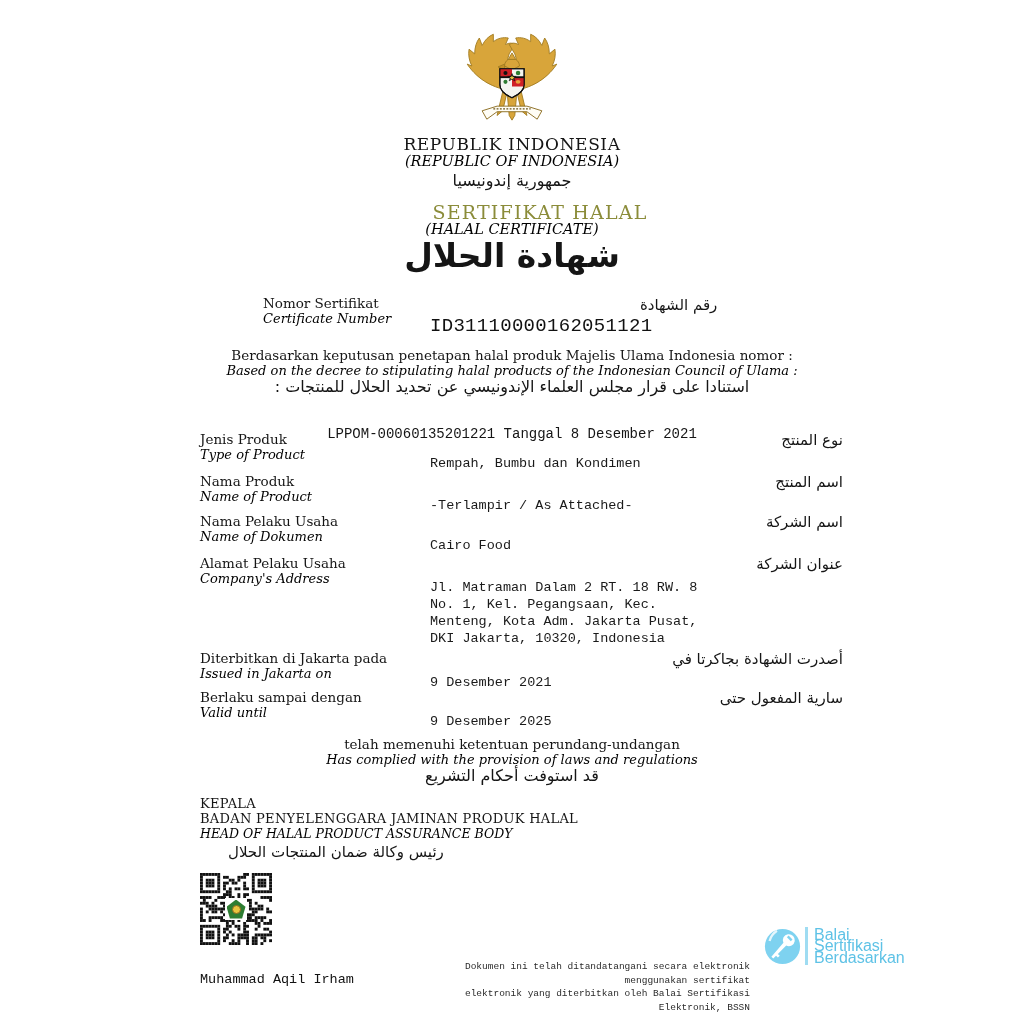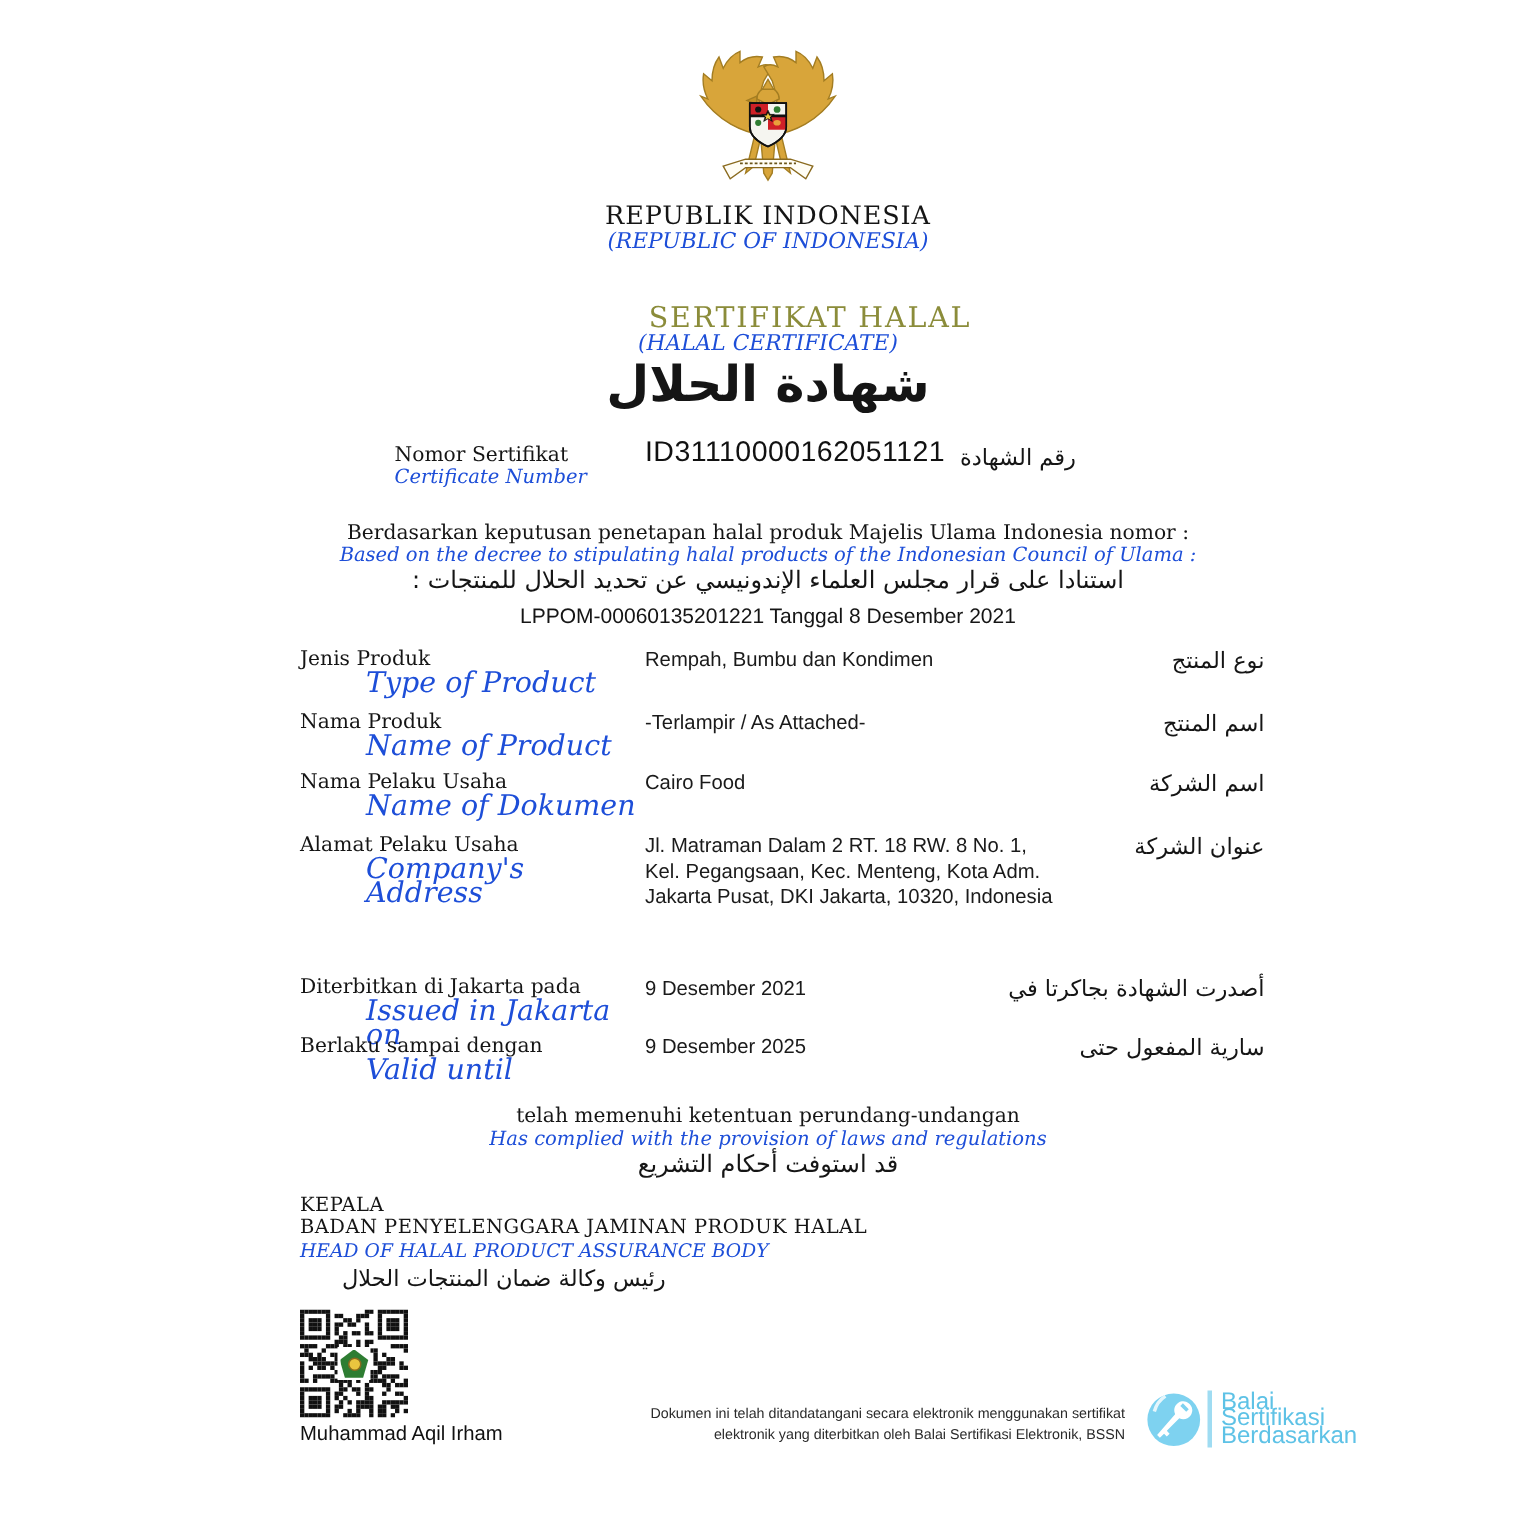--- a/index.html
+++ b/index.html
@@ -1,22 +1,22 @@
 <!DOCTYPE html>
 <html><head>
 <meta charset="utf-8">
 <style>
   html,body{margin:0;padding:0;background:#fff;}
   .page{position:relative;width:1016px;height:1024px;background:#ffffff;overflow:hidden;
         font-family:"DejaVu Serif",serif;color:#151515;}
   .abs{position:absolute;}
   .ctr{left:0;width:1024px;text-align:center;}
-  .sans{font-family:Liberation Sans, sans-serif;}
+  .sans{font-family:Liberation Mono, monospace;margin-top:24px;}
   .ar{font-family:"DejaVu Sans",sans-serif;direction:rtl;}
-  .green{color:#1d4ed8;}
+  .green{color:#000000;}
   .it{font-style:italic;}
 
   
   .h-country{top:134px;font-size:17px;letter-spacing:.6px;}
   .h-country-en{top:153px;font-size:14.5px;}
   .h-country-ar{top:171px;font-size:16px;}
   .h-title{top:201px;font-size:19px;letter-spacing:1.2px;color:#8b8c3a;margin-left:28px;}
   .h-title-en{top:221px;font-size:14.5px;}
   .h-title-ar{top:236px;font-size:33px;font-weight:bold;}
 
@@ -28,21 +28,21 @@
 
   
   .d1{top:347px;font-size:13.5px;}
   .d2{top:363px;font-size:13px;}
   .d3{top:377px;font-size:16px;}
   .d4{top:402px;font-size:14px;}
 
   
   .row{position:absolute;left:0;width:1024px;}
   .row .lbl{position:absolute;left:200px;width:225px;font-size:13.5px;line-height:16px;}
-  .row .lbl .it{font-size:19px;margin-left:44px;}
+  .row .lbl .it{font-size:13px;}
   .row .val{position:absolute;left:430px;width:280px;font-size:13.5px;line-height:17px;color:#1a1a1a;}
   .row .arl{position:absolute;right:181px;width:240px;font-size:15px;text-align:right;}
 
   
   .c1{top:736px;font-size:13.5px;}
   .c2{top:752px;font-size:13px;}
   .c3{top:766px;font-size:16px;}
 
   
   .k1{left:200px;top:796px;font-size:13px;letter-spacing:.3px;}
@@ -101,20 +101,21 @@
         <circle cx="53" cy="57" r="2.2" fill="#2f7d32" stroke="none"></circle>
         <ellipse cx="66.5" cy="57" rx="2.6" ry="2" fill="#e9a13b" stroke="none"></ellipse>
         <path d="M60,48 l1.5,3 3,0 -2.4,2 1,3 -3.1,-1.9 -3.1,1.9 1,-3 -2.4,-2 3,0 Z" fill="#111" stroke="#111" stroke-width=".5"></path>
         <path d="M60,50 l.9,1.8 1.8,0 -1.4,1.2 .6,1.8 -1.9,-1.1 -1.9,1.1 .6,-1.8 -1.4,-1.2 1.8,0 Z" fill="#e9c53f" stroke="none"></path>
       </g>
     </svg>
   </div>
 
   <div class="abs ctr h-country">REPUBLIK INDONESIA</div>
   <div class="abs ctr h-country-en green it">(REPUBLIC OF INDONESIA)</div>
+  <div class="abs ctr h-country-ar ar">جمهورية إندونيسيا</div>
   <div class="abs ctr h-title">SERTIFIKAT HALAL</div>
   <div class="abs ctr h-title-en green it">(HALAL CERTIFICATE)</div>
   <div class="abs ctr h-title-ar ar">شهادة الحلال</div>
 
   <div class="abs cn-label">
     <div>Nomor Sertifikat</div>
     <div class="green it">Certificate Number</div>
   </div>
   <div class="abs cn-value sans">ID31110000162051121</div>
   <div class="abs cn-ar ar">رقم الشهادة</div>

